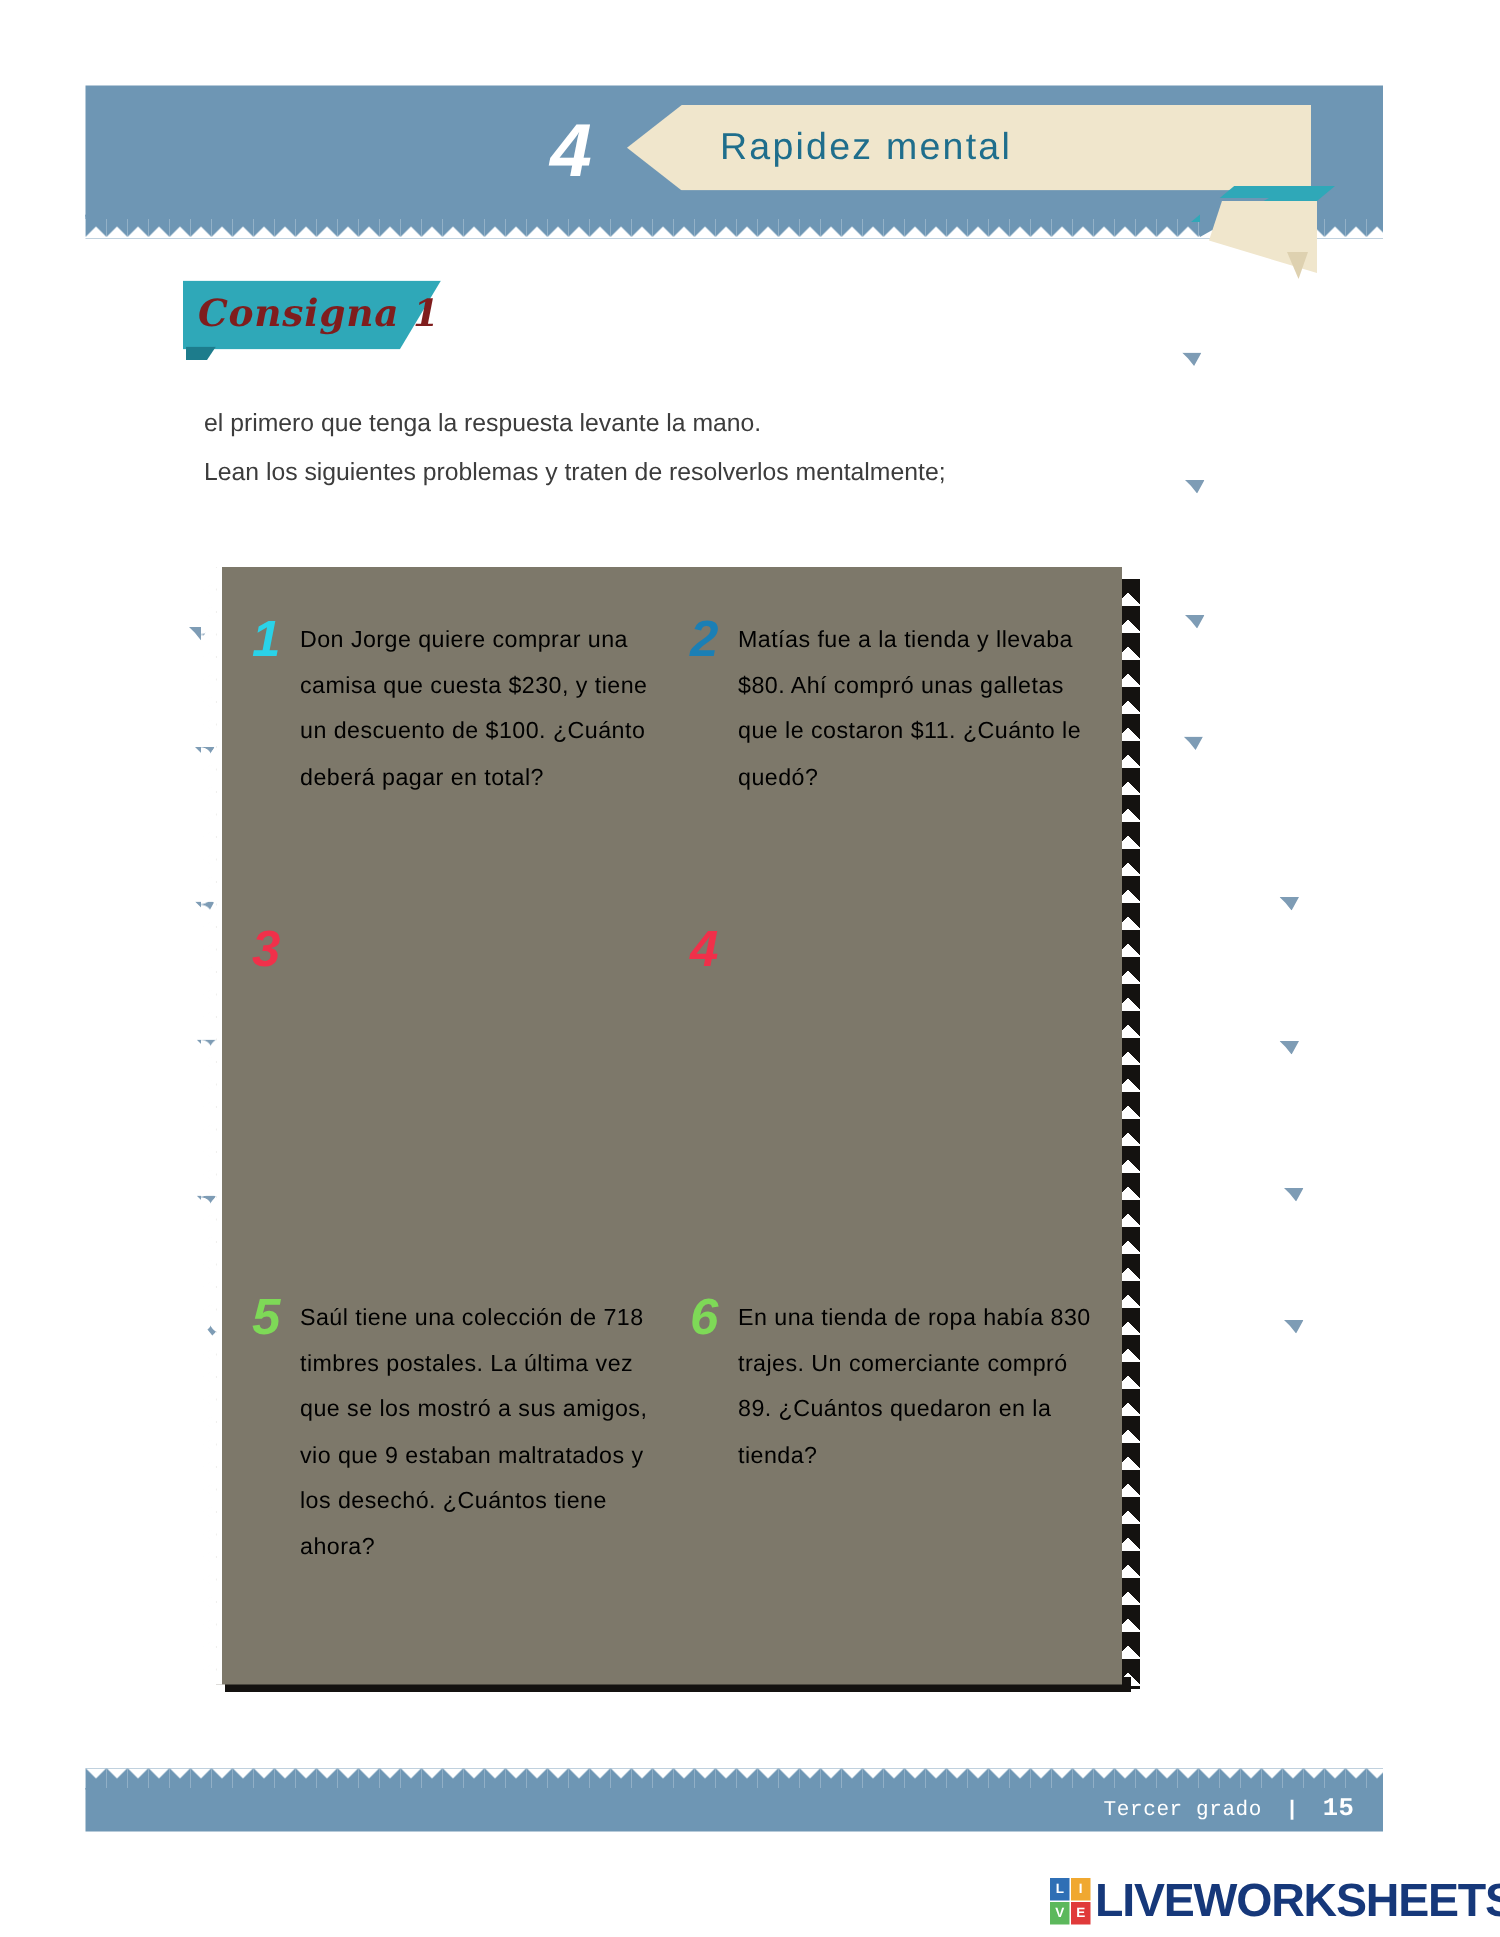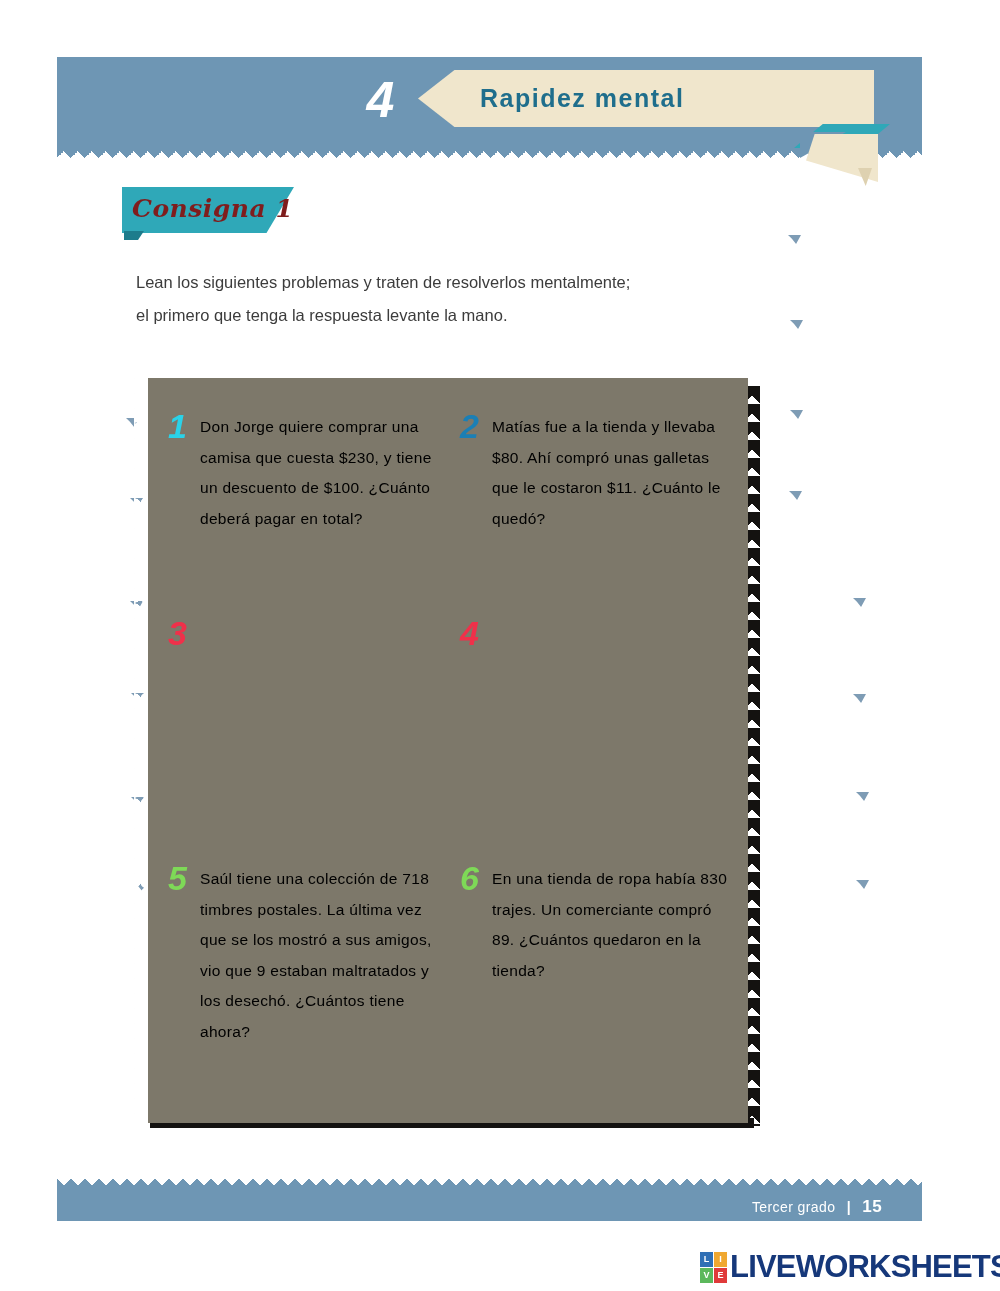--- a/index.html
+++ b/index.html
@@ -56,21 +56,21 @@
     height: 57px;
     background: #f0e6cc;
     clip-path: polygon(0% 50%, 8% 0%, 100% 0%, 100% 100%, 8% 100%);
     display: flex;
     align-items: center;
   }
   .header-banner-title {
     margin-left: 62px;
     color: #1f6e8c;
     font-size: 25px;
-    font-weight: bold;
+    font-weight: normal;
     letter-spacing: 1.5px;
   }
   .header-fold {
     position: absolute;
     left: 794px;
     top: 124px;
     width: 96px;
     height: 24px;
     background: #2fa8b8;
     clip-path: polygon(0% 100%, 30% 0%, 100% 0%, 70% 100%);
@@ -264,24 +264,25 @@
     width: 865px;
     height: 29px;
     background: #6e96b4;
   }
   .footer-text {
     position: absolute;
     right: 0;
     top: 0;
     height: 29px;
     line-height: 29px;
-    padding-right: 40px;
+    padding-right: 19px;
     color: #ffffff;
     font-size: 14px;
     letter-spacing: 0.4px;
+    font-family: Liberation Mono, monospace;
   }
   .footer-sep {
     display: inline-block;
     padding: 0 7px;
     font-weight: bold;
   }
   .footer-page {
     font-size: 17px;
     font-weight: bold;
   }
@@ -333,22 +334,22 @@
 <div class="header-fold"></div>
 <div class="header-fold3"></div>
 <div class="header-fold2"></div>
 <div class="header-tail"></div>
 
 <div class="consigna"></div>
 <div class="consigna-tab"></div>
 <div class="consigna-label">Consigna 1</div>
 
 <div class="instructions">
+  <div>el primero que tenga la respuesta levante la mano.</div>
   <div>Lean los siguientes problemas y traten de resolverlos mentalmente;</div>
-  <div>el primero que tenga la respuesta levante la mano.</div>
 </div>
 
 <div class="arrow" style="left:126px; top:418px;"></div>
 <div class="arrow" style="left:130px; top:498px;"></div>
 <div class="arrow" style="left:130px; top:601px;"></div>
 <div class="arrow" style="left:131px; top:693px;"></div>
 <div class="arrow" style="left:131px; top:797px;"></div>
 <div class="arrow" style="left:134px; top:882px;"></div>
 
 <div class="arrow" style="left:788px; top:235px;"></div>

